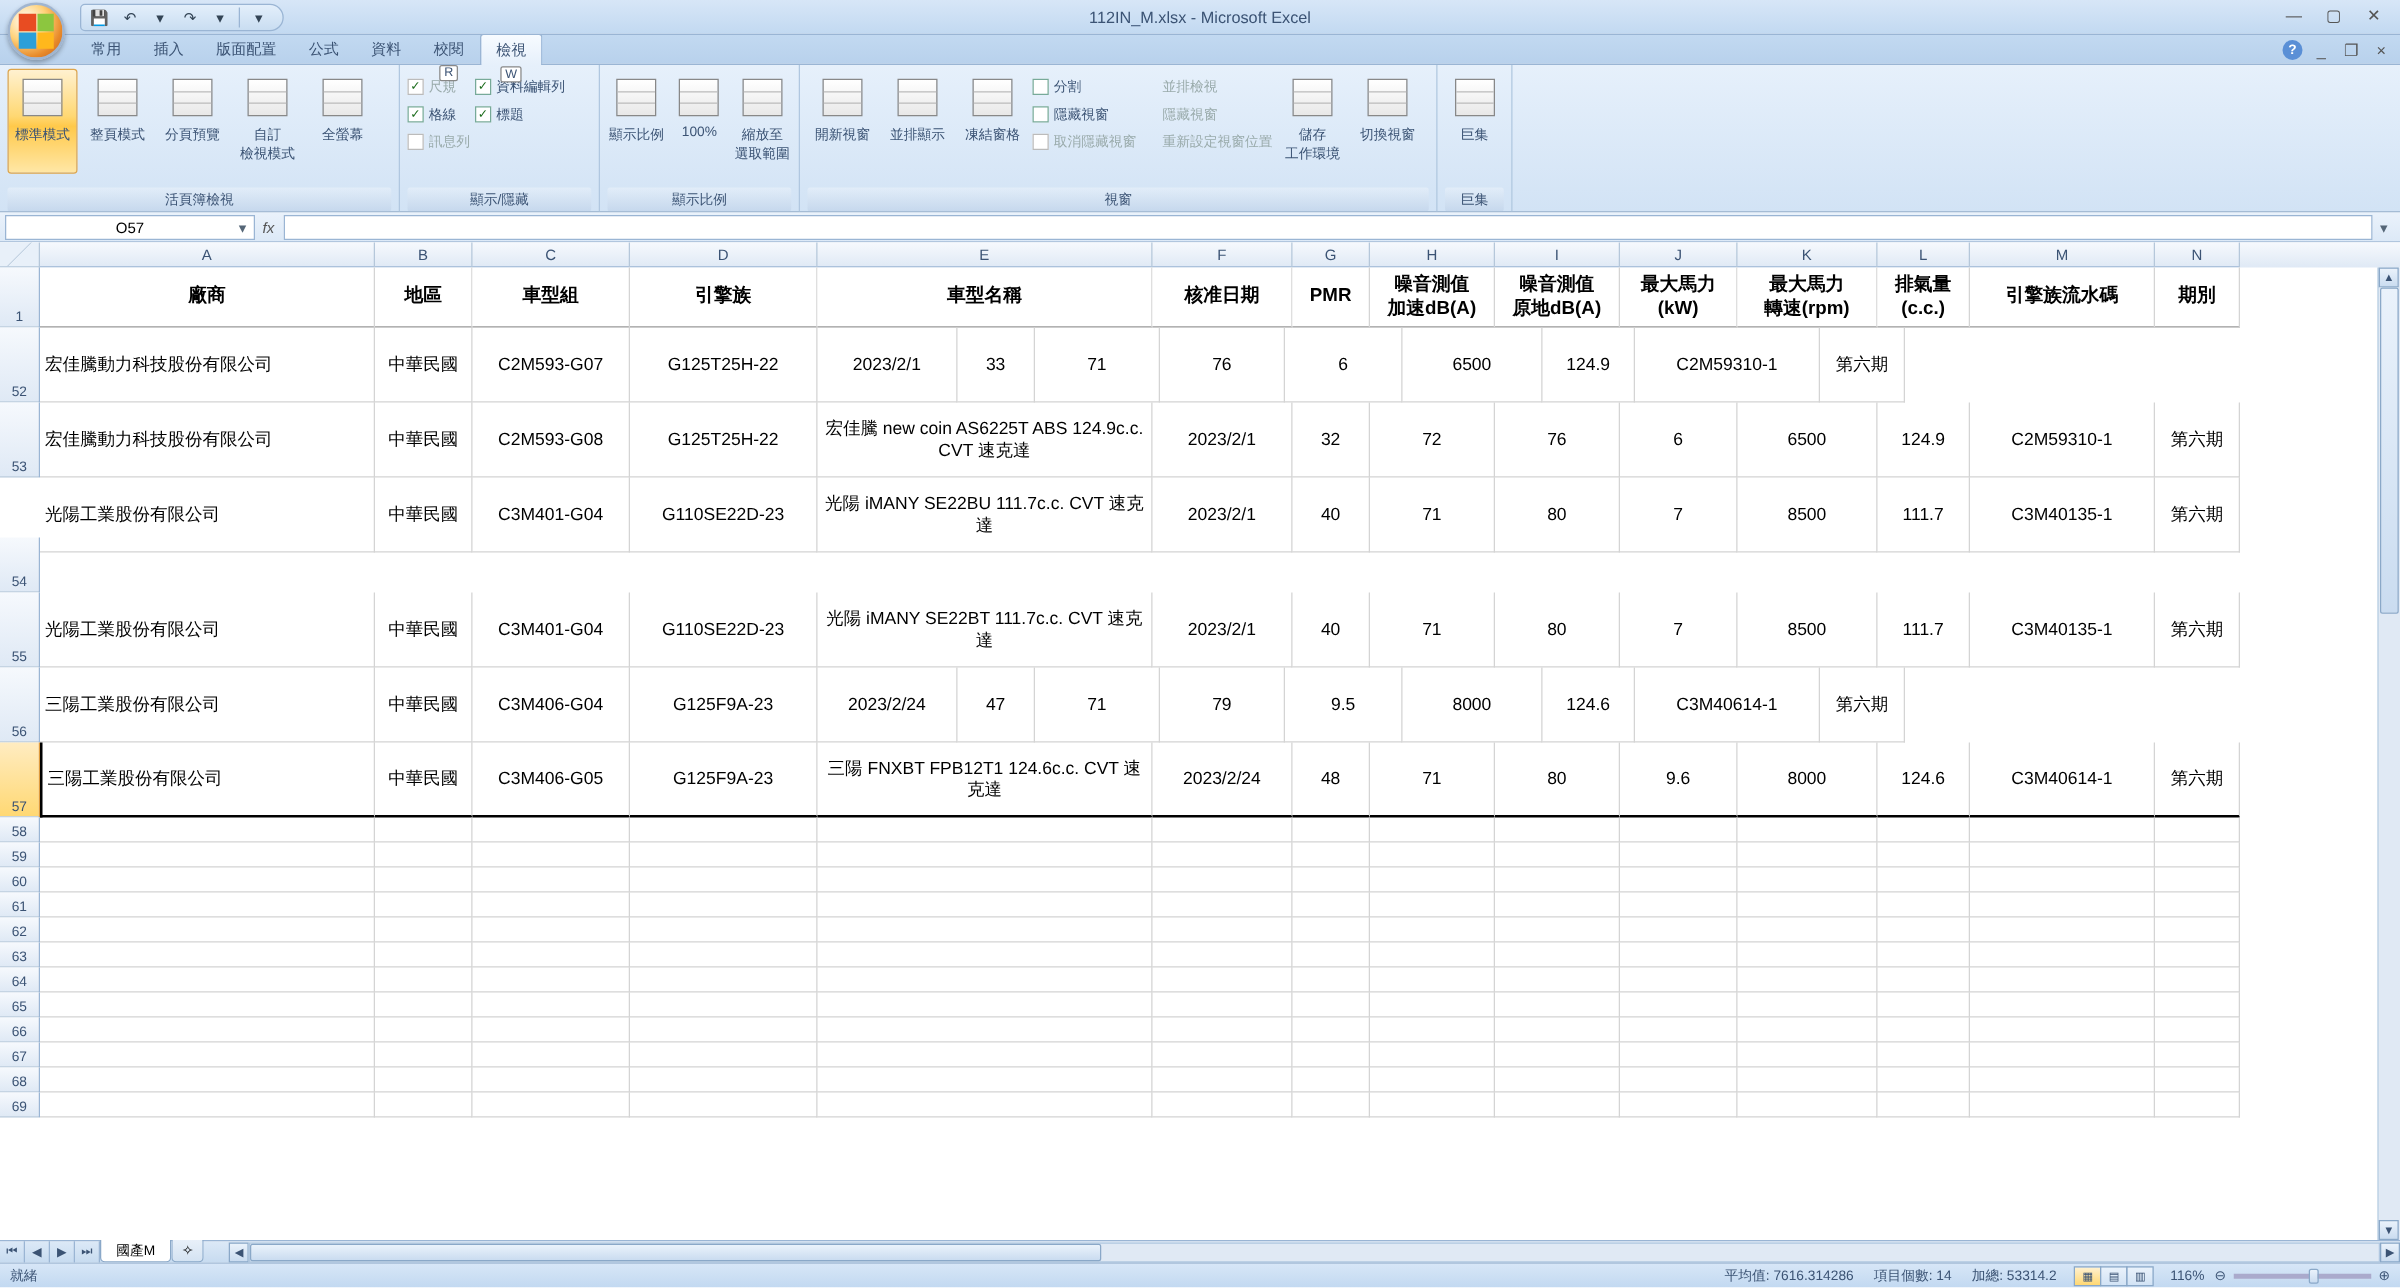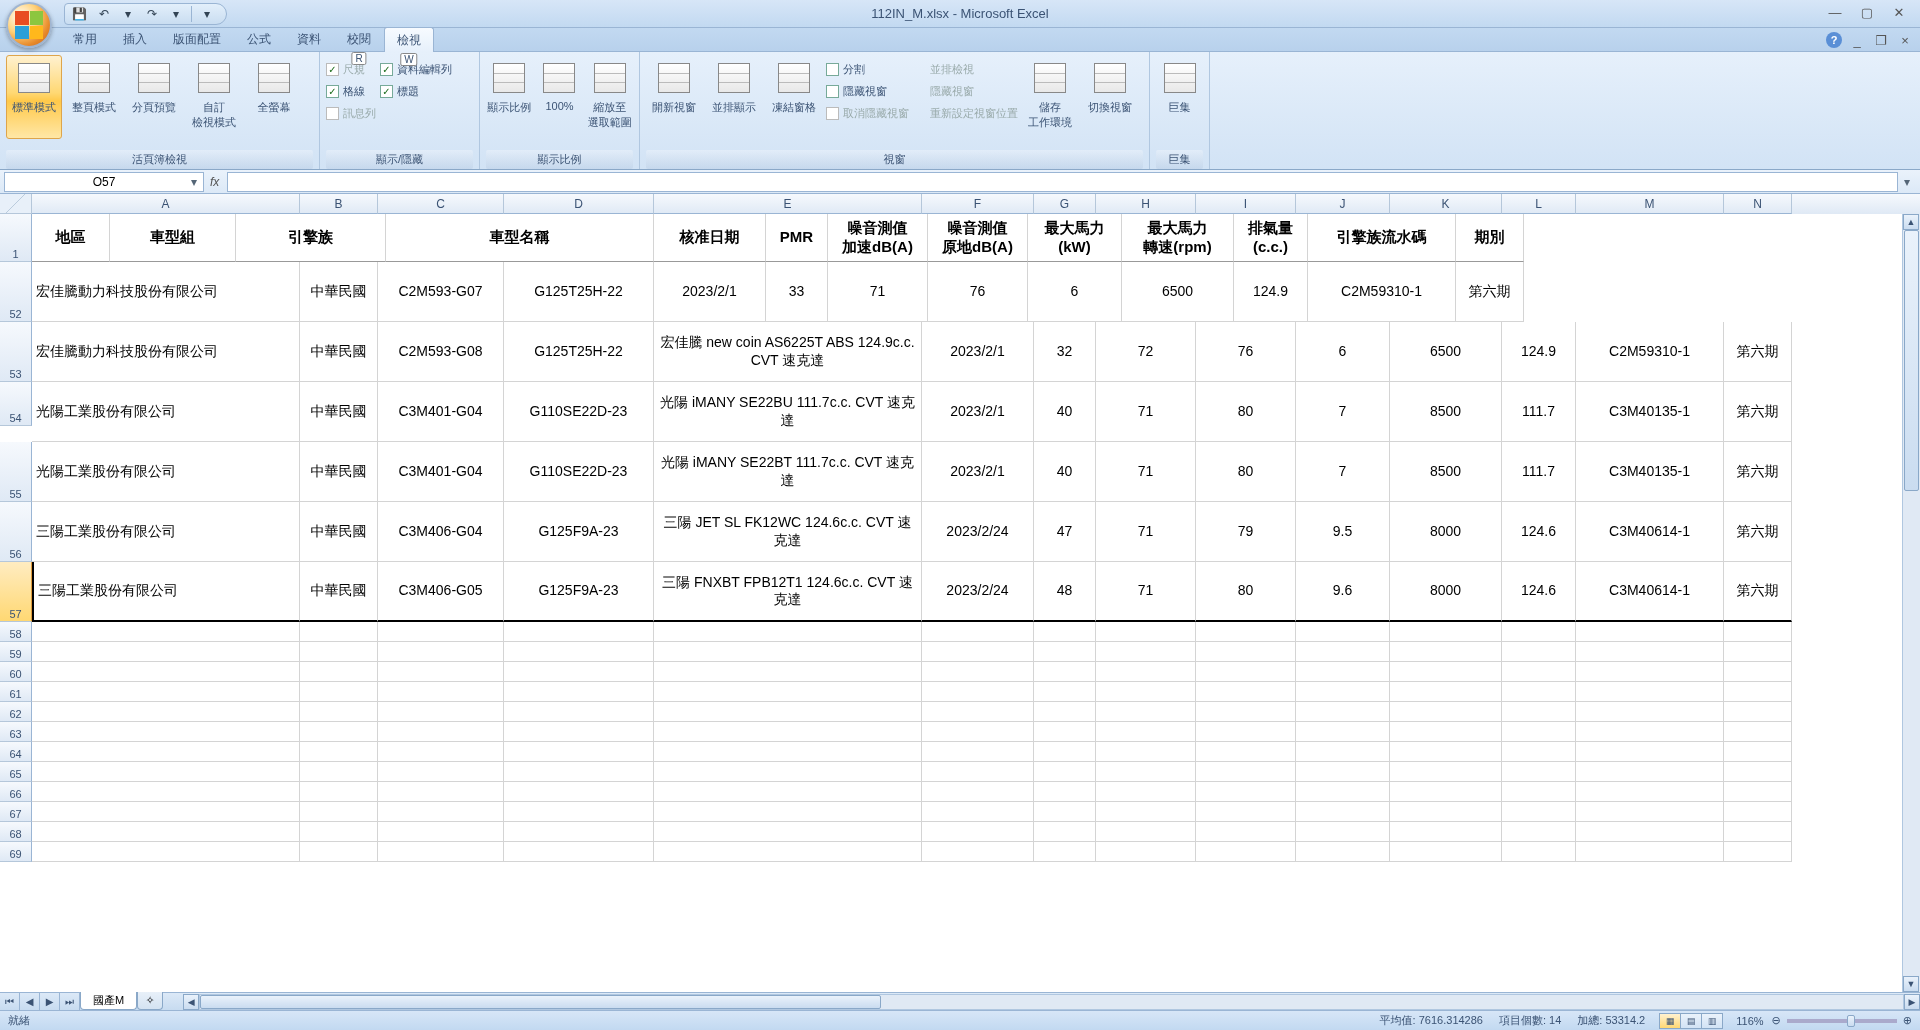--- a/index.html
+++ b/index.html
@@ -342,20 +342,21 @@
         <div class="col-h" style="width: 94px;">J</div>
         <div class="col-h" style="width: 112px;">K</div>
         <div class="col-h" style="width: 74px;">L</div>
         <div class="col-h" style="width: 148px;">M</div>
         <div class="col-h" style="width: 68px;">N</div>
       </div>
   </div>
   <div id="grid-body">
       <div class="row data-hdr-row">
         <div class="row-h" style="height: 48px;">1</div>
+        <div class="cell hdr-cell" style="width: 268px; white-space: pre-line;">廠商</div>
         <div class="cell hdr-cell" style="width: 78px; white-space: pre-line;">地區</div>
         <div class="cell hdr-cell" style="width: 126px; white-space: pre-line;">車型組</div>
         <div class="cell hdr-cell" style="width: 150px; white-space: pre-line;">引擎族</div>
         <div class="cell hdr-cell" style="width: 268px; white-space: pre-line;">車型名稱</div>
         <div class="cell hdr-cell" style="width: 112px; white-space: pre-line;">核准日期</div>
         <div class="cell hdr-cell" style="width: 62px; white-space: pre-line;">PMR</div>
         <div class="cell hdr-cell" style="width: 100px; white-space: pre-line;">噪音測值
 加速dB(A)</div>
         <div class="cell hdr-cell" style="width: 100px; white-space: pre-line;">噪音測值
 原地dB(A)</div>
@@ -395,21 +396,21 @@
         <div class="cell" style="width: 62px;">32</div>
         <div class="cell" style="width: 100px;">72</div>
         <div class="cell" style="width: 100px;">76</div>
         <div class="cell" style="width: 94px;">6</div>
         <div class="cell" style="width: 112px;">6500</div>
         <div class="cell" style="width: 74px;">124.9</div>
         <div class="cell" style="width: 148px;">C2M59310-1</div>
         <div class="cell" style="width: 68px;">第六期</div>
       </div>
       <div class="row data-row">
-        <div class="row-h" style="height: 44px;">54</div>
+        <div class="row-h" style="height: 44px; margin-top: 48px;">54</div>
         <div class="cell left" style="width: 268px;">光陽工業股份有限公司</div>
         <div class="cell" style="width: 78px;">中華民國</div>
         <div class="cell" style="width: 126px;">C3M401-G04</div>
         <div class="cell" style="width: 150px;">G110SE22D-23</div>
         <div class="cell" style="width: 268px;">光陽 iMANY SE22BU 111.7c.c. CVT 速克達</div>
         <div class="cell" style="width: 112px;">2023/2/1</div>
         <div class="cell" style="width: 62px;">40</div>
         <div class="cell" style="width: 100px;">71</div>
         <div class="cell" style="width: 100px;">80</div>
         <div class="cell" style="width: 94px;">7</div>
@@ -434,21 +435,20 @@
         <div class="cell" style="width: 74px;">111.7</div>
         <div class="cell" style="width: 148px;">C3M40135-1</div>
         <div class="cell" style="width: 68px;">第六期</div>
       </div>
       <div class="row data-row">
         <div class="row-h" style="height: 60px;">56</div>
         <div class="cell left" style="width: 268px;">三陽工業股份有限公司</div>
         <div class="cell" style="width: 78px;">中華民國</div>
         <div class="cell" style="width: 126px;">C3M406-G04</div>
         <div class="cell" style="width: 150px;">G125F9A-23</div>
-        <div class="cell" style="width: 268px;">三陽 JET SL FK12WC 124.6c.c. CVT 速克達</div>
         <div class="cell" style="width: 112px;">2023/2/24</div>
         <div class="cell" style="width: 62px;">47</div>
         <div class="cell" style="width: 100px;">71</div>
         <div class="cell" style="width: 100px;">79</div>
         <div class="cell" style="width: 94px;">9.5</div>
         <div class="cell" style="width: 112px;">8000</div>
         <div class="cell" style="width: 74px;">124.6</div>
         <div class="cell" style="width: 148px;">C3M40614-1</div>
         <div class="cell" style="width: 68px;">第六期</div>
       </div>

